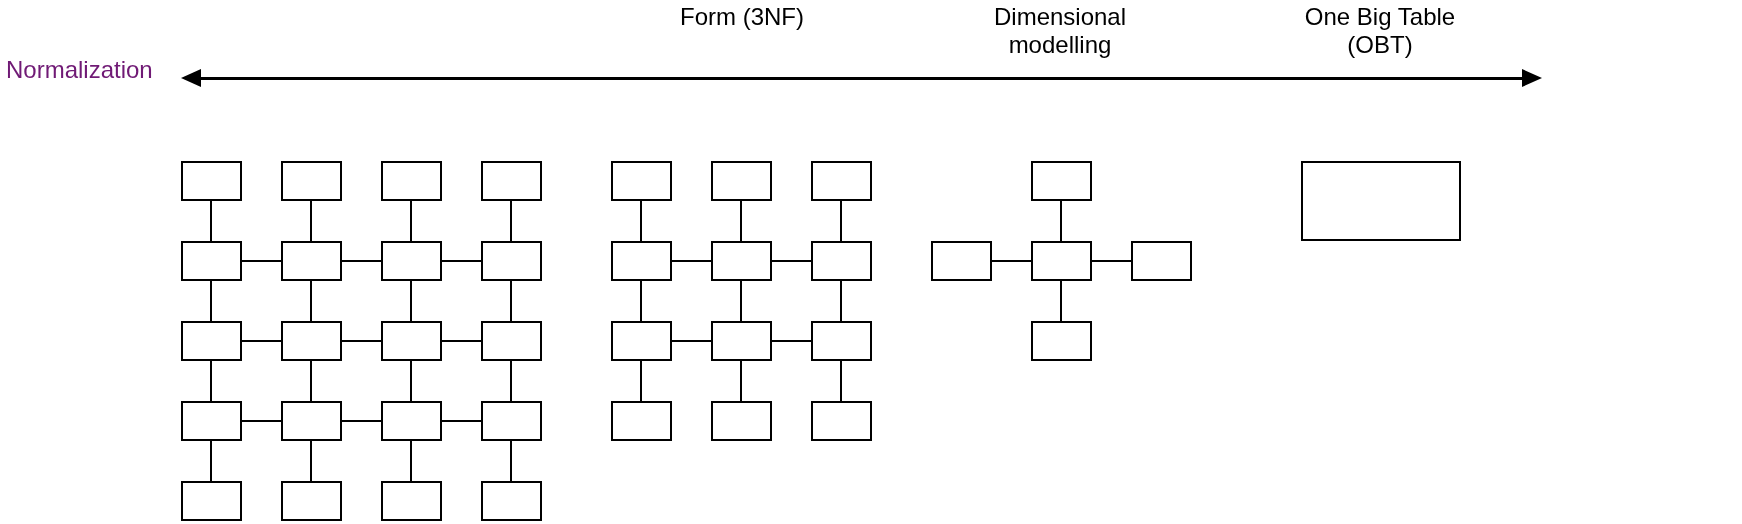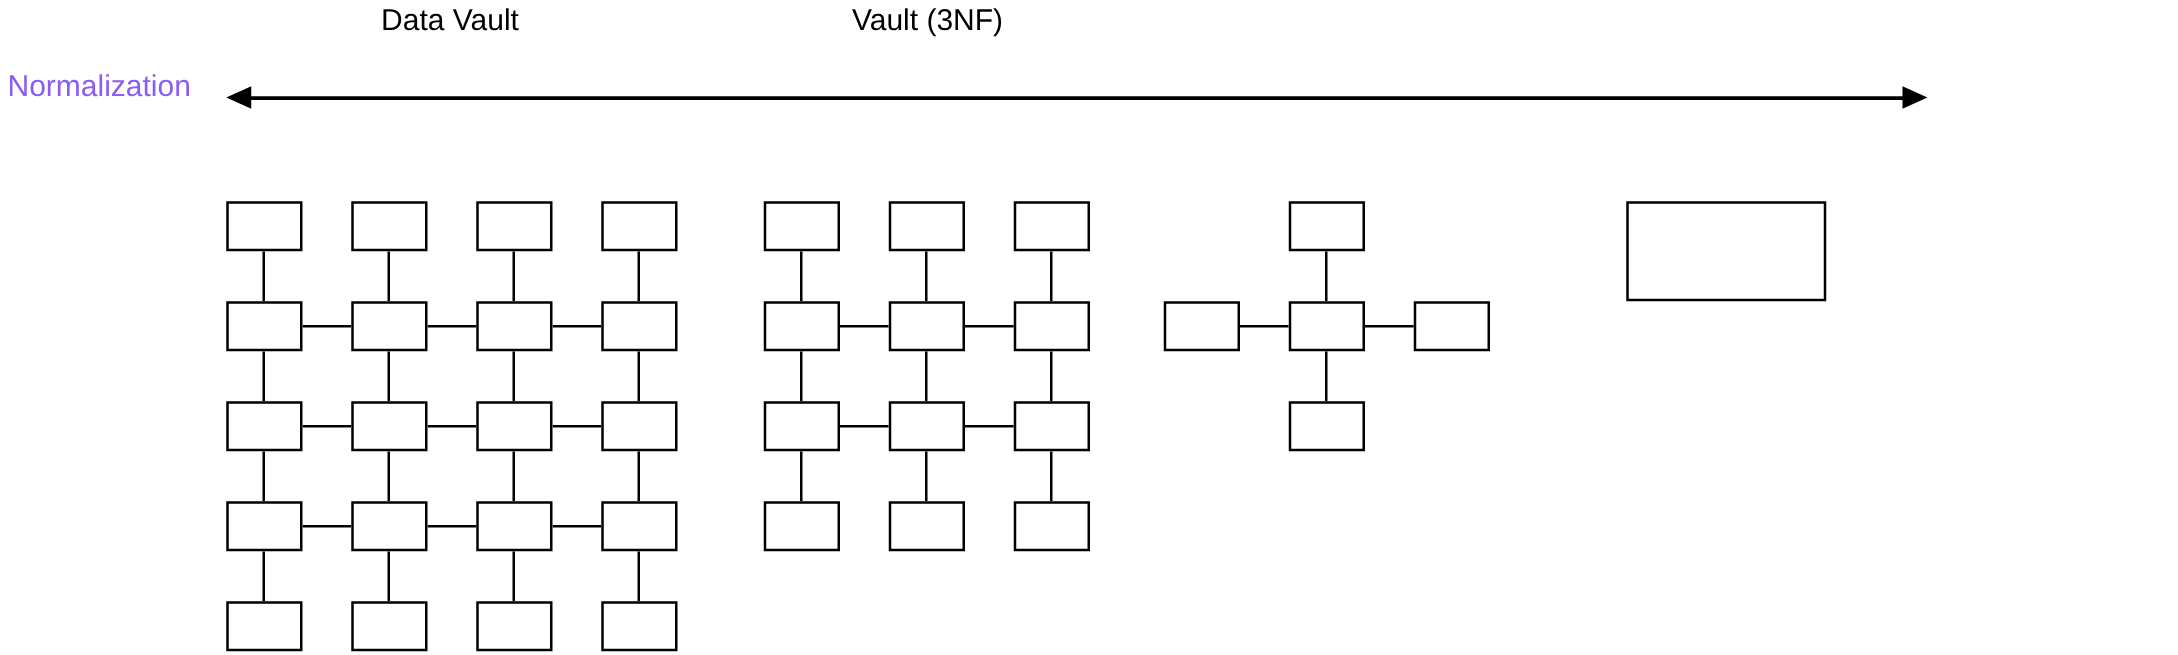--- a/index.html
+++ b/index.html
@@ -13,21 +13,21 @@
     background: #ffffff;
     overflow: hidden;
   }
 
   
   .axis-label {
     position: absolute;
     font-size: 24px;
     line-height: 28px;
     white-space: nowrap;
-    color: #8b5cf6;
+    color: #701a75;
   }
   .axis-label.left  { left: 6px;    top: 56px; }
   .axis-label.right { left: 1563px; top: 56px; }
 
   
   .approach-label {
     position: absolute;
     top: 3px;
     width: 300px;
     text-align: center;
@@ -74,24 +74,31 @@
 
 <div class="canvas">
 
   <div class="axis-label left">Normalization</div>
 
   <div class="arrow-line"></div>
   <div class="arrowhead left"></div>
   <div class="arrowhead right"></div>
 
   <div class="approach-label dv">
-    <span>Data Vault</span>
   </div>
   <div class="approach-label nf">
-    <span>Vault (3NF)</span>
+    <span>Form (3NF)</span>
+  </div>
+  <div class="approach-label dim">
+    <span>Dimensional</span>
+    <span>modelling</span>
+  </div>
+  <div class="approach-label obt">
+    <span>One Big Table</span>
+    <span>(OBT)</span>
   </div>
 
   <div id="shapes">
       <div class="connector" style="left: 210px; top: 201px; width: 2px; height: 40px;"></div>
       <div class="connector" style="left: 310px; top: 201px; width: 2px; height: 40px;"></div>
       <div class="connector" style="left: 410px; top: 201px; width: 2px; height: 40px;"></div>
       <div class="connector" style="left: 510px; top: 201px; width: 2px; height: 40px;"></div>
       <div class="connector" style="left: 210px; top: 281px; width: 2px; height: 40px;"></div>
       <div class="connector" style="left: 310px; top: 281px; width: 2px; height: 40px;"></div>
       <div class="connector" style="left: 410px; top: 281px; width: 2px; height: 40px;"></div>

